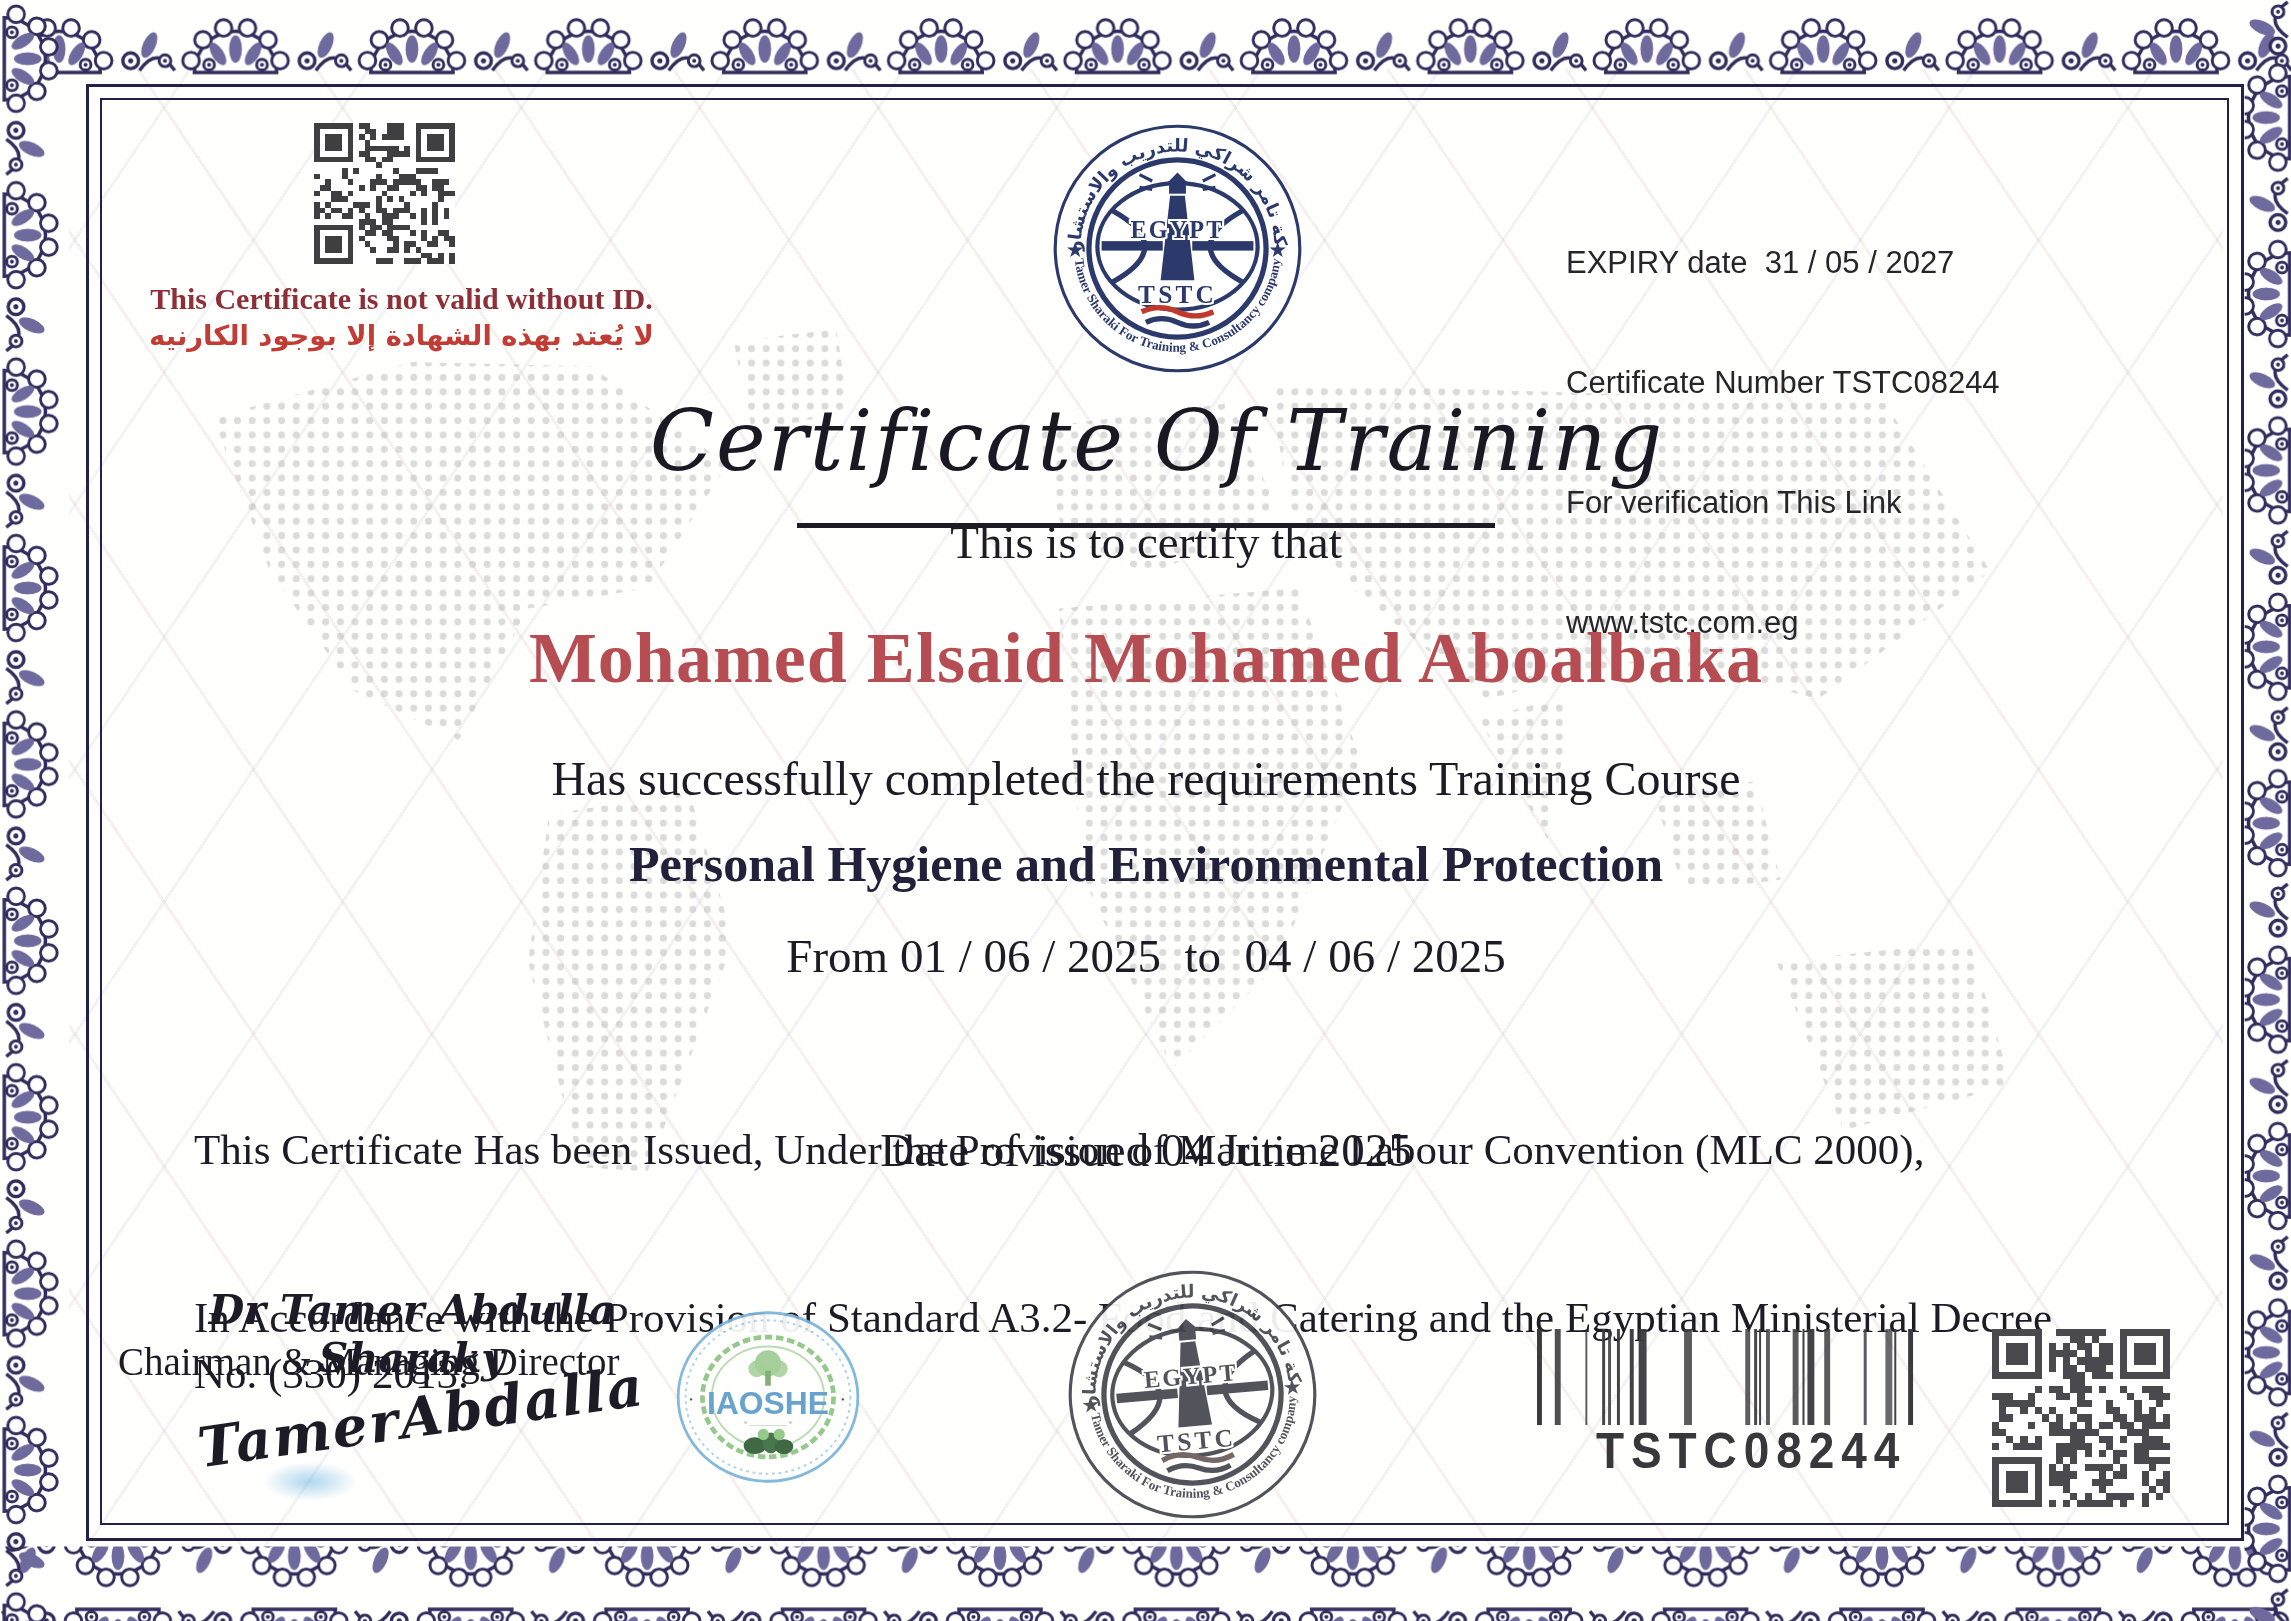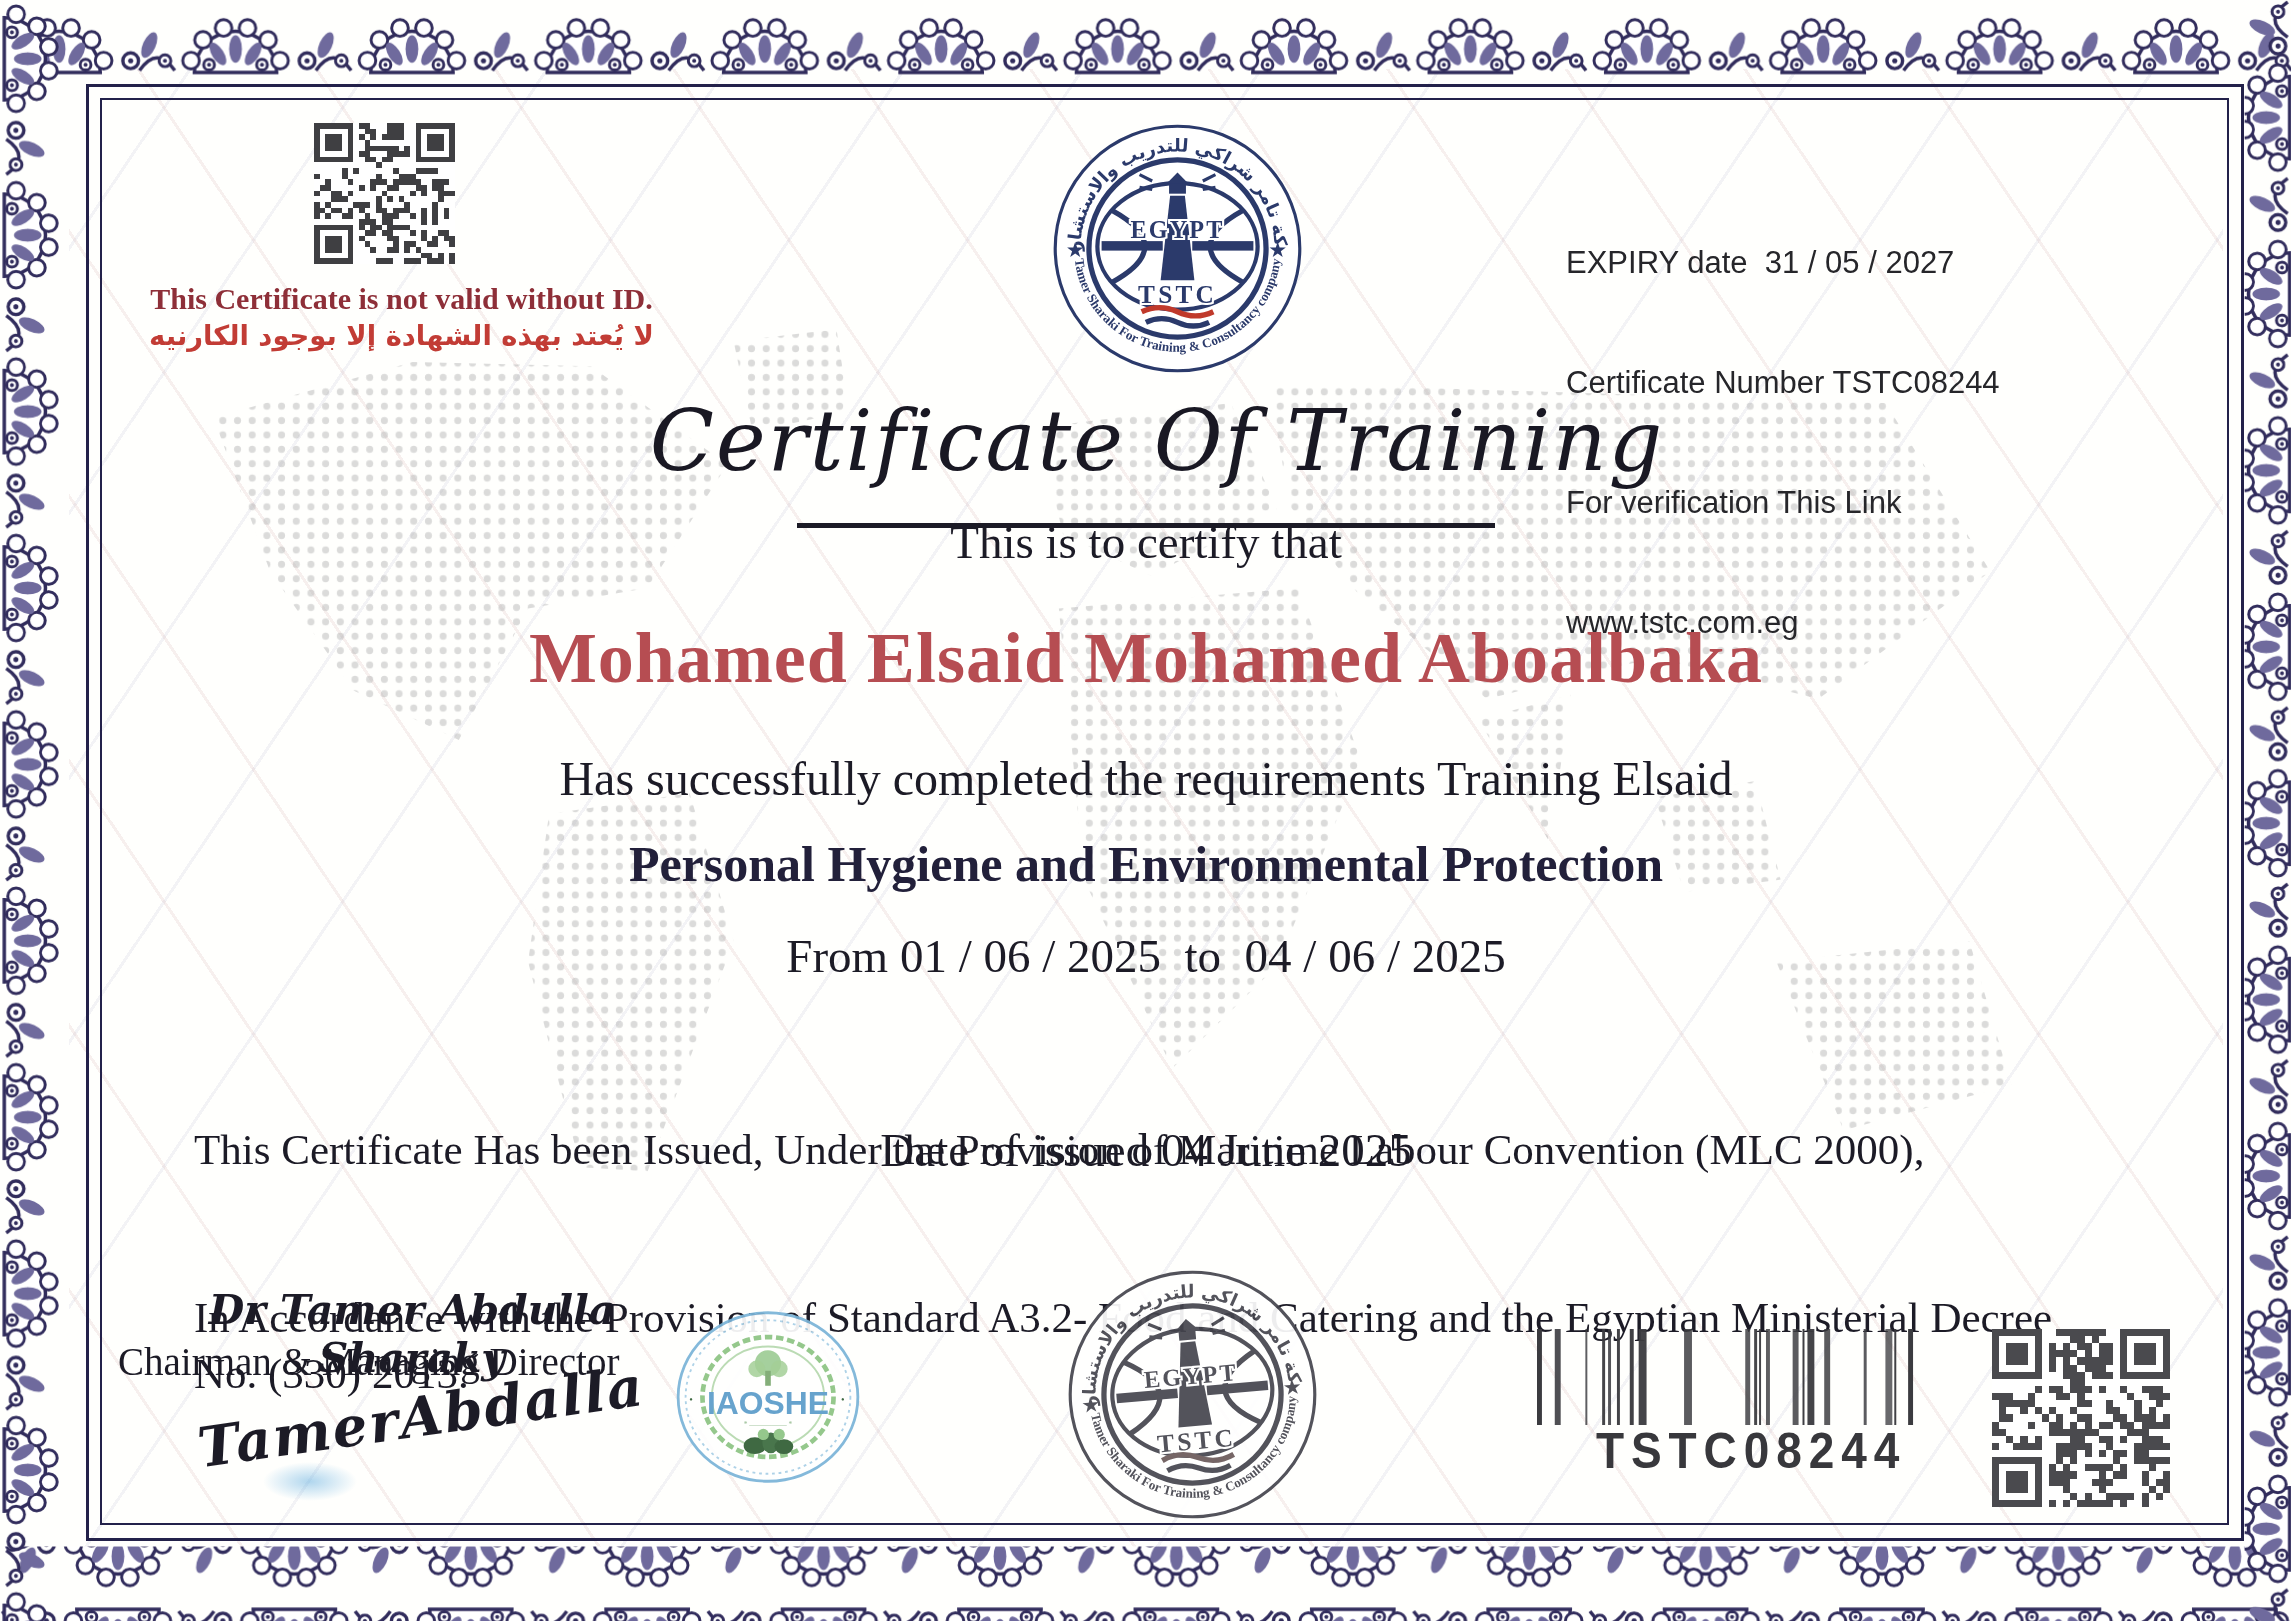--- a/index.html
+++ b/index.html
@@ -380,21 +380,21 @@
       <div>EXPIRY date  31 / 05 / 2027</div>
       <div>Certificate Number TSTC08244</div>
       <div>For verification This Link</div>
       <div>www.tstc.com.eg</div>
     </div>
 
     <div class="abs ctr title">Certificate Of Training</div>
     <div class="abs title-rule"></div>
     <div class="abs ctr certify">This is to certify that</div>
     <div class="abs ctr recipient">Mohamed Elsaid Mohamed Aboalbaka</div>
-    <div class="abs ctr completion">Has successfully completed the requirements Training Elsaid</div>
+    <div class="abs ctr completion">Has successfully completed the requirements Training Course</div>
     <div class="abs ctr course">Personal Hygiene and Environmental Protection</div>
     <div class="abs ctr range">From 01 / 06 / 2025  to  04 / 06 / 2025</div>
     <div class="abs provision">
       <div>This Certificate Has been Issued, Under the Provision of Maritime Labour Convention (MLC 2000),</div>
       <div>In Accordance with the Provision of Standard A3.2- Food and Catering and the Egyptian Ministerial Decree No. (330) 2013.</div>
     </div>
     <div class="abs ctr issued">Date of issued 04 June 2025</div>
 
     <div class="abs sig-name">Dr Tamer Abdulla Sharaky</div>
     <div class="abs sig-title">Chairman &amp; Managing Director</div>

